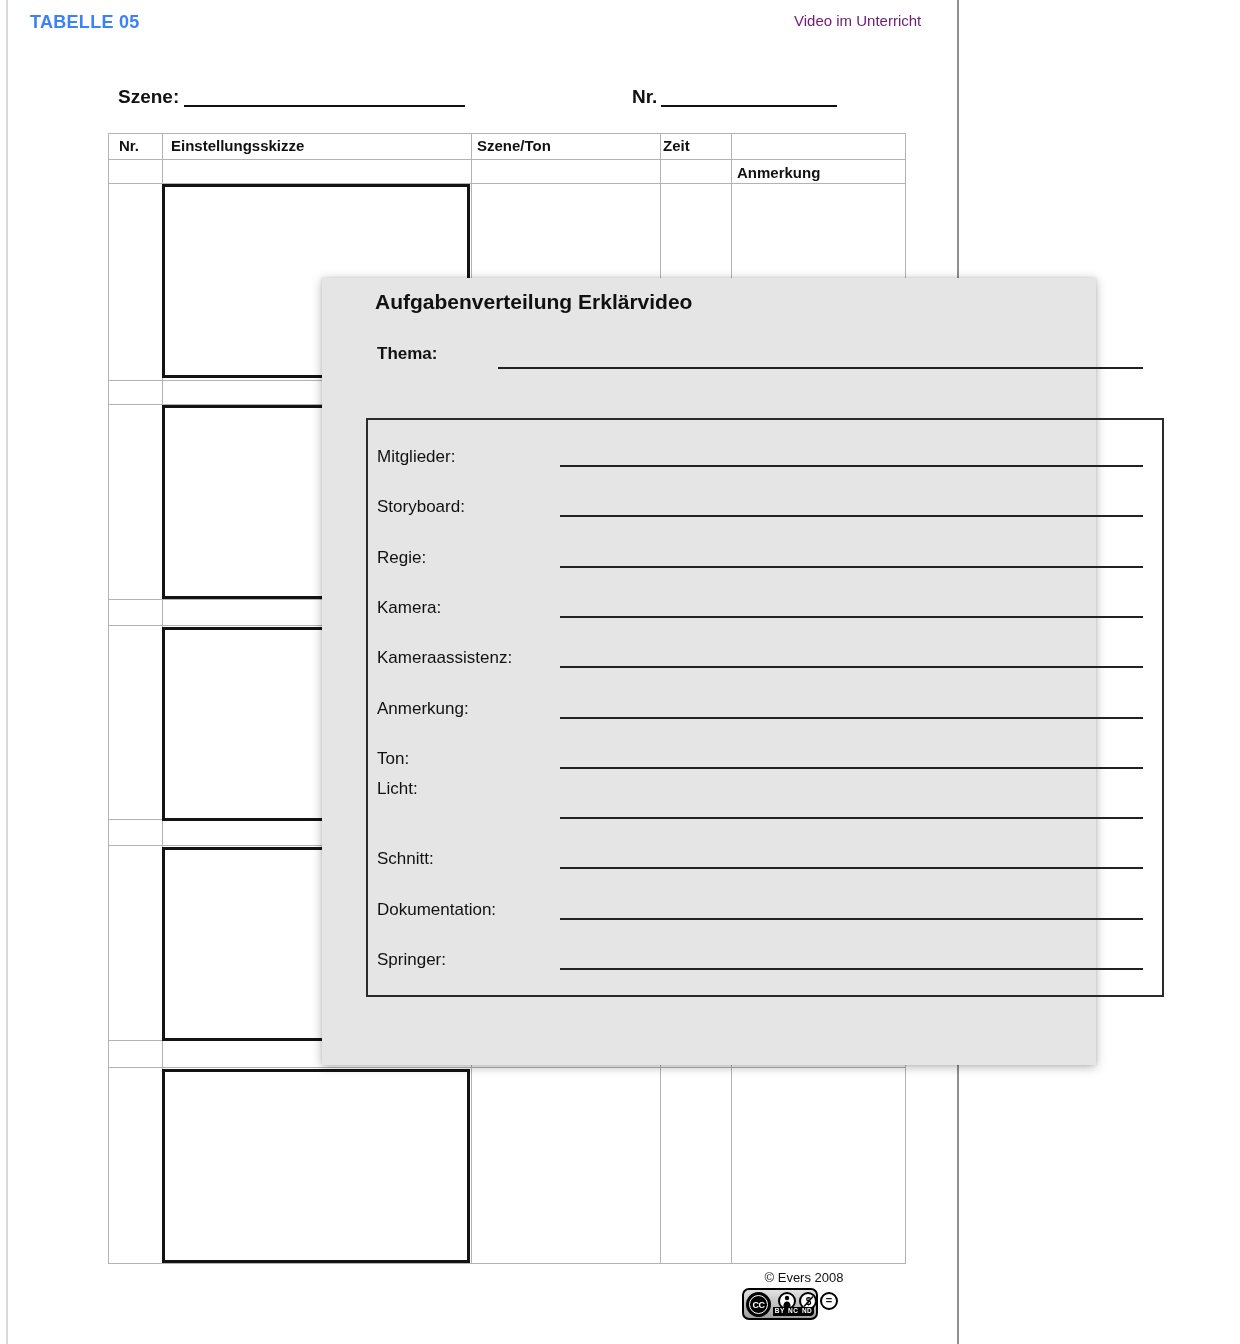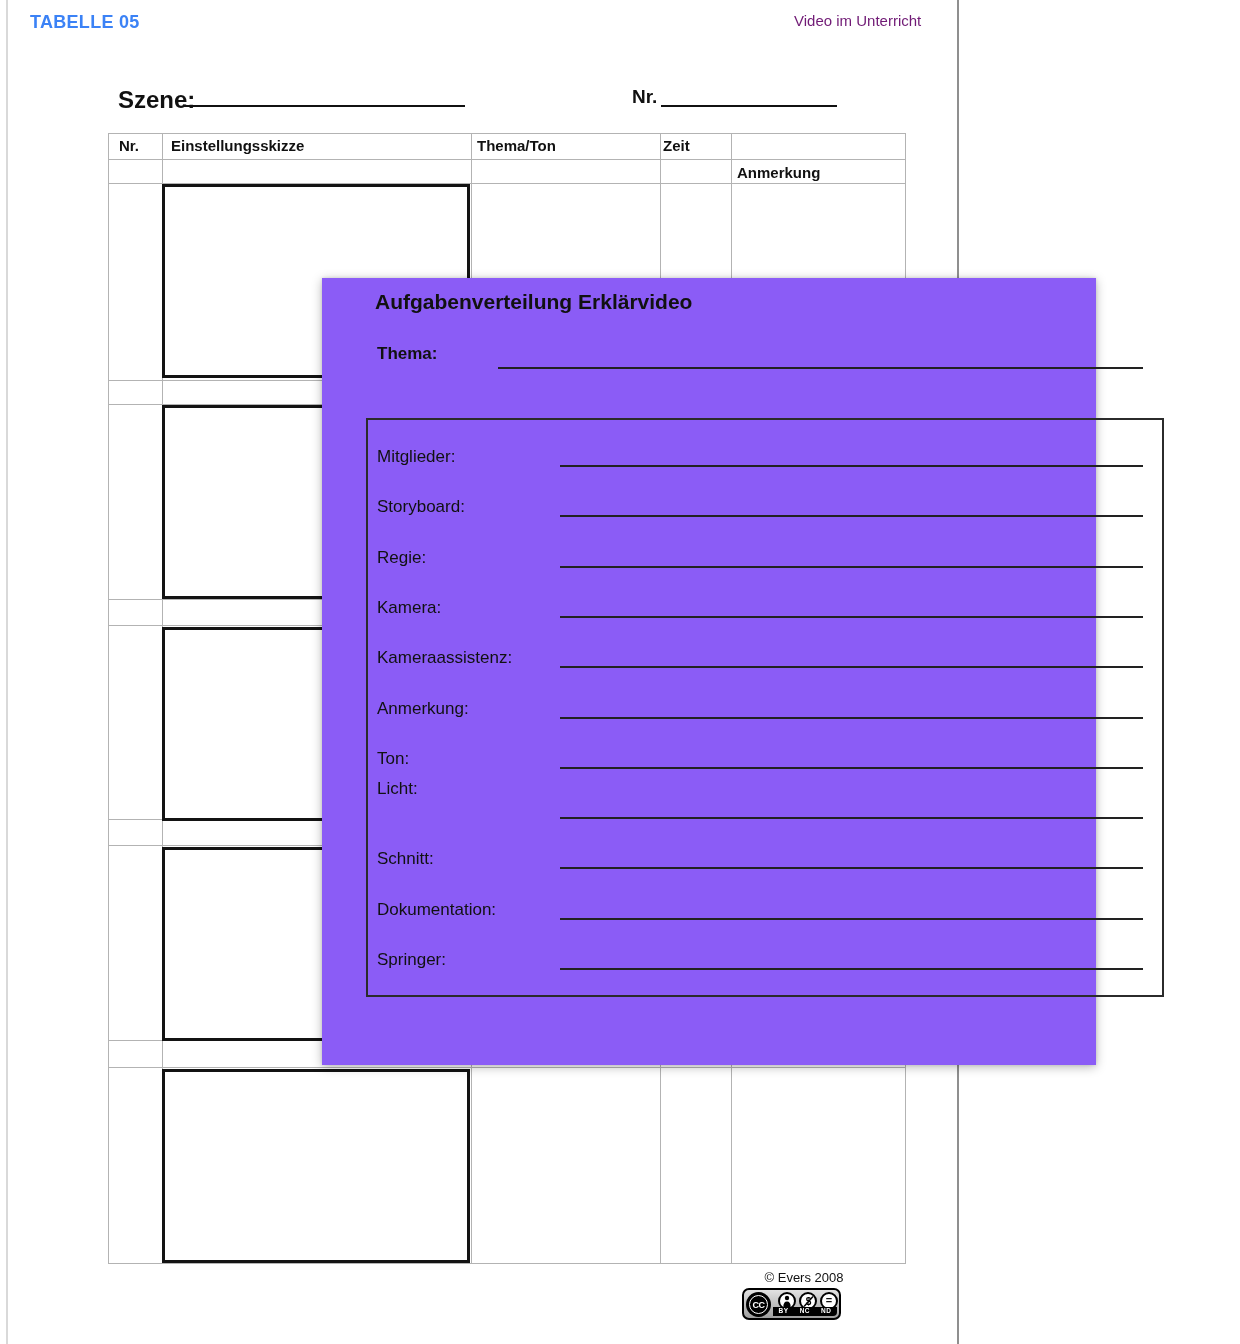--- a/index.html
+++ b/index.html
@@ -10,45 +10,45 @@
   }
   
   .page-edge-left{position:absolute;left:6px;top:0;width:2px;height:1344px;background:#d9d9d9;}
   .page-edge-right{position:absolute;left:957px;top:0;width:2px;height:1344px;background:#8f8f8f;}
 
   
   .doc-tag{position:absolute;left:30px;top:12px;font-size:18px;font-weight:bold;color:#3b82f6;letter-spacing:.3px;white-space:nowrap;}
   .hdr-right{position:absolute;left:794px;top:12px;width:160px;font-size:15px;color:#701a75;white-space:nowrap;}
 
   
-  .scene-label{position:absolute;left:118px;top:86px;font-size:24px;font-weight:bold;}
+  .scene-label{position:absolute;left:118px;top:86px;font-size:19px;font-weight:bold;}
   .scene-line{position:absolute;left:184px;top:84px;width:281px;height:21px;border-bottom:2px solid #111;}
   .nr-label{position:absolute;left:632px;top:86px;font-size:19px;font-weight:bold;}
   .nr-line{position:absolute;left:661px;top:84px;width:176px;height:21px;border-bottom:2px solid #111;}
 
   
   .sb-table{position:absolute;left:108px;top:133px;width:798px;height:1131px;border:1px solid #b3b3b3;box-sizing:border-box;background:#fff;}
   .th{position:absolute;top:3px;font-size:15px;font-weight:bold;white-space:nowrap;}
   .vline{position:absolute;top:0;width:1px;height:100%;background:#b3b3b3;}
   .hline{position:absolute;left:0;width:100%;height:1px;background:#b3b3b3;}
   .sketch-frame{position:absolute;width:308px;height:194px;border:3px solid #131313;box-sizing:border-box;background:#fff;}
 
   
-  .task-card{position:absolute;left:322px;top:278px;width:774px;height:787px;background:#8b5cf6;z-index:10;
+  .task-card{position:absolute;left:322px;top:278px;width:774px;height:787px;background:#e5e5e5;z-index:10;
     box-shadow:0 2px 10px rgba(0,0,0,.28),0 0 3px rgba(0,0,0,.12);}
   .card-title{position:absolute;left:53px;top:12px;font-size:21px;font-weight:bold;white-space:nowrap;}
   .thema-label{position:absolute;left:55px;top:66px;font-size:17px;font-weight:bold;}
   .thema-line{position:absolute;left:176px;top:55px;width:645px;height:34px;border-bottom:2px solid #222;}
   .fields-box{position:absolute;left:44px;top:140px;width:798px;height:579px;border:2px solid #2b2b2b;box-sizing:border-box;}
   .field-label{position:absolute;left:55px;font-size:17px;white-space:nowrap;}
   .field-line{position:absolute;left:238px;width:583px;height:18px;border-bottom:2px solid #222;}
 
   
   .copyright{position:absolute;left:744px;top:1270px;width:120px;text-align:center;font-size:13px;white-space:nowrap;}
-  .cc-badge{position:absolute;left:742px;top:1288px;width:99px;height:32px;border:2px solid #000;border-radius:7px;
+  .cc-badge{position:absolute;left:742px;top:1288px;width:76px;height:32px;border:2px solid #000;border-radius:7px;
     background:linear-gradient(#e2e2e2,#9e9e9e);box-sizing:border-box;text-decoration:underline;}
   .cc-logo{position:absolute;left:2px;top:2px;width:25px;height:25px;background:#000;border-radius:50%;
     display:flex;align-items:center;justify-content:center;}
   .cc-logo-inner{width:19px;height:19px;border:1.5px solid #fff;border-radius:50%;color:#fff;font-size:9px;font-weight:bold;
     display:flex;align-items:center;justify-content:center;letter-spacing:-.5px;box-sizing:border-box;}
   .cc-item{position:absolute;top:2px;width:18px;height:18px;background:#fff;border:2px solid #000;border-radius:50%;
     box-sizing:border-box;display:flex;align-items:center;justify-content:center;overflow:hidden;}
   .cc-item.by{left:34px;} .cc-item.nc{left:55px;} .cc-item.nd{left:76px;}
   .cc-eq{font-size:11px;font-weight:bold;line-height:1;margin-top:-1px;}
   .cc-strip{position:absolute;left:29px;right:2px;bottom:2px;height:9px;background:#000;border-radius:0 0 4px 0;
@@ -79,21 +79,21 @@
     <div class="hline" style="top: 246px;"></div>
     <div class="hline" style="top: 270px;"></div>
     <div class="hline" style="top: 465px;"></div>
     <div class="hline" style="top: 491px;"></div>
     <div class="hline" style="top: 685px;"></div>
     <div class="hline" style="top: 711px;"></div>
     <div class="hline" style="top: 906px;"></div>
     <div class="hline" style="top: 933px;"></div>
     <div class="th" style="left: 10px;">Nr.</div>
     <div class="th" style="left: 62px;">Einstellungsskizze</div>
-    <div class="th" style="left: 368px;">Thema/Ton</div>
+    <div class="th" style="left: 368px;">Szene/Ton</div>
     <div class="th" style="left: 554px;">Zeit</div>
     <div class="th" style="left: 628px; margin-top: 27px;">Anmerkung</div>
     <div class="sketch-frame" style="left: 53px; top: 50px;"></div>
     <div class="sketch-frame" style="left: 53px; top: 271px;"></div>
     <div class="sketch-frame" style="left: 53px; top: 493px;"></div>
     <div class="sketch-frame" style="left: 53px; top: 713px;"></div>
     <div class="sketch-frame" style="left: 53px; top: 935px;"></div>
   </div>
 
 <div class="task-card">

